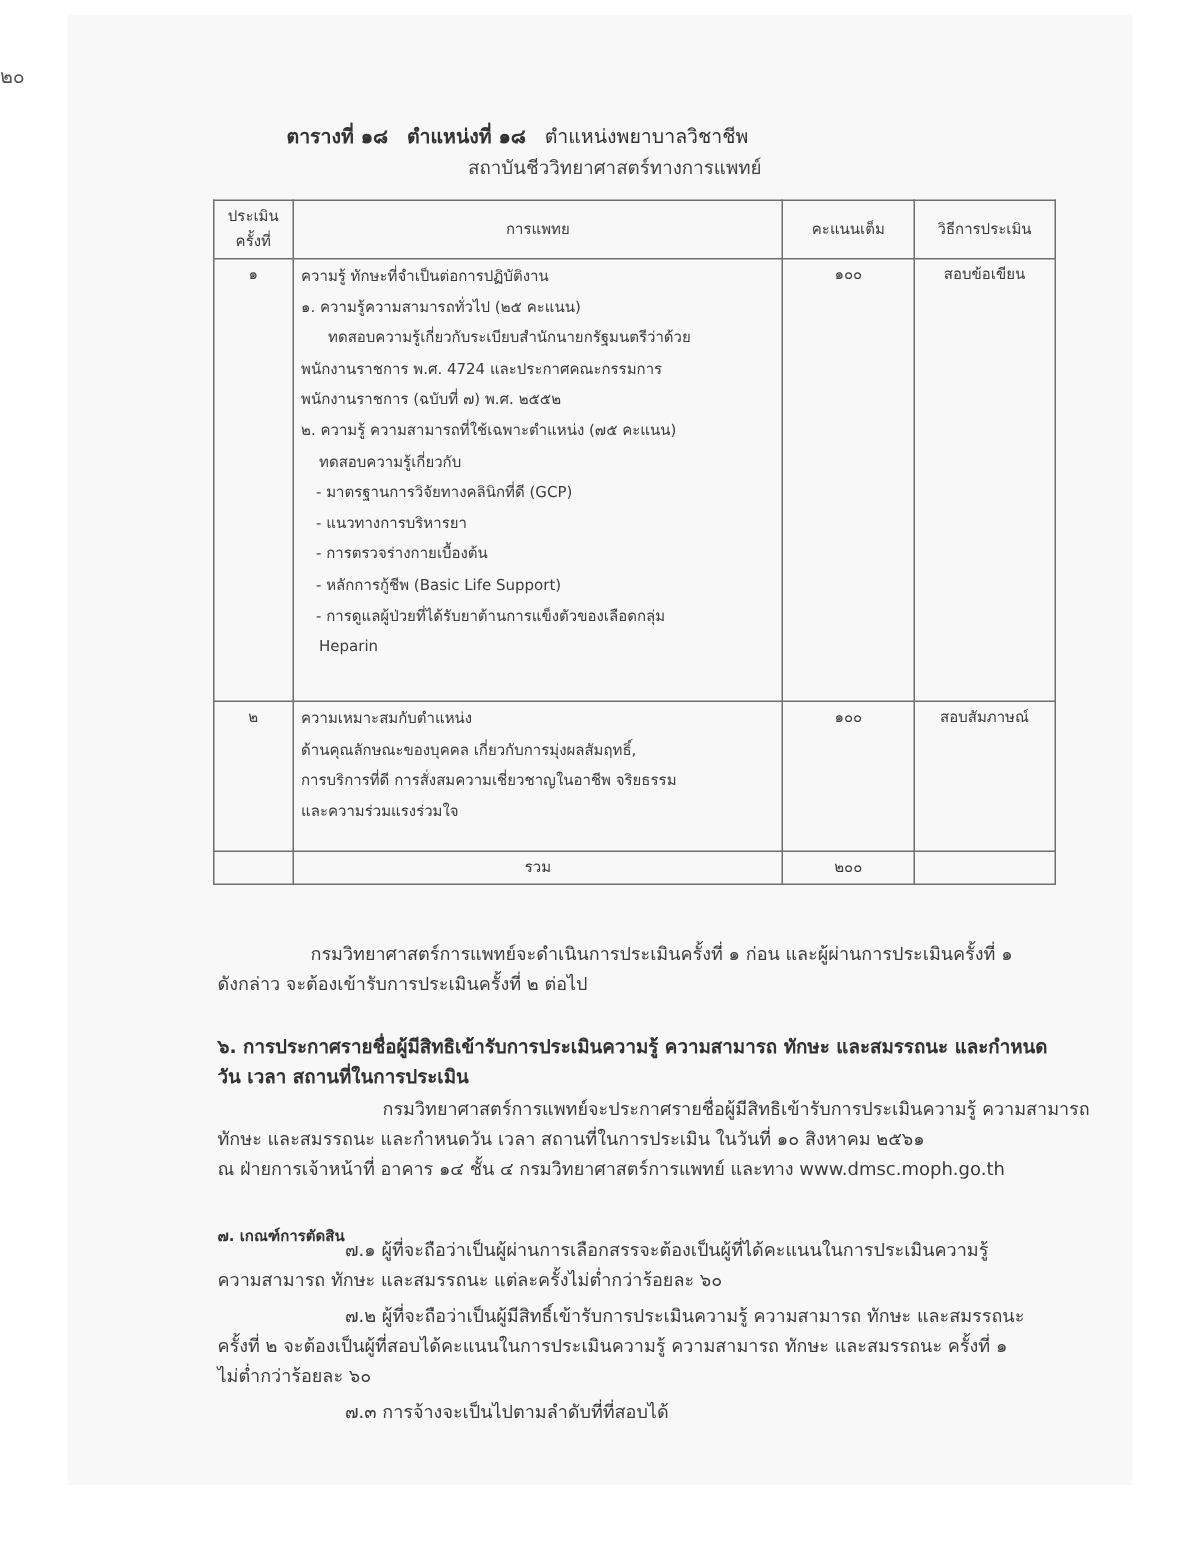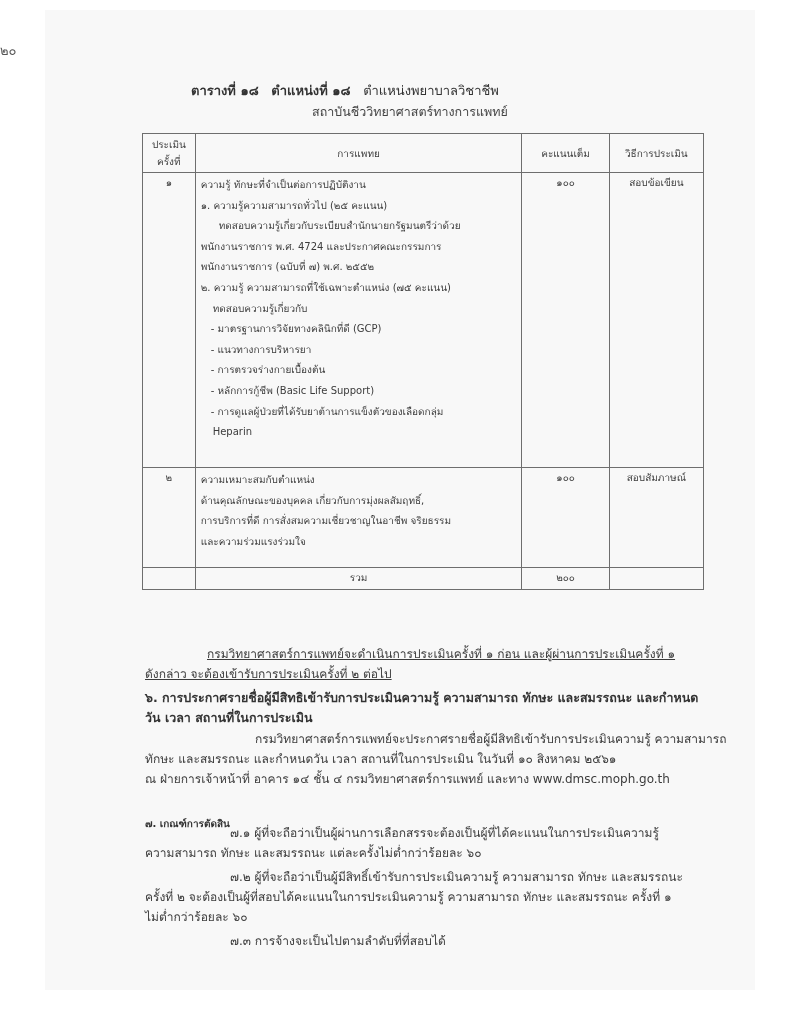--- a/index.html
+++ b/index.html
@@ -32,21 +32,21 @@
   .c4 { width:85px; text-align:center; }
   .line { line-height:20.6px; white-space:nowrap; }
   .ind1 { padding-left:18px; }
   .ind2 { padding-left:10px; }
   .ind3 { padding-left:12px; }
   .row1 td { height:290px; padding-top:5px; }
   .row2 td { height:95px; padding-top:5px; }
   .row3 td { height:17px; padding:1px 5px; }
 
   .para { font-size:12px; color:#3b3b3b; line-height:20px; }
-  .p1 { left:145px; top:644px;text-decoration:underline; }
+  .p1 { left:145px; top:626px; }
   .p1 .indent { padding-left:62px; }
   .h6 { left:145px; top:688px; font-size:12.5px; font-weight:bold; color:#333; line-height:20px; }
   .p6 { left:145px; top:729px; }
   .p6 .indent { padding-left:110px; }
   .h7 { left:145px; top:816px; font-size:10px; font-weight:bold; color:#333; }
   .p7 { left:145px; top:823px; }
   .p7 .indent { padding-left:85px; }
   .p7 .gap { height:4px; }
 </style>
 </head>

